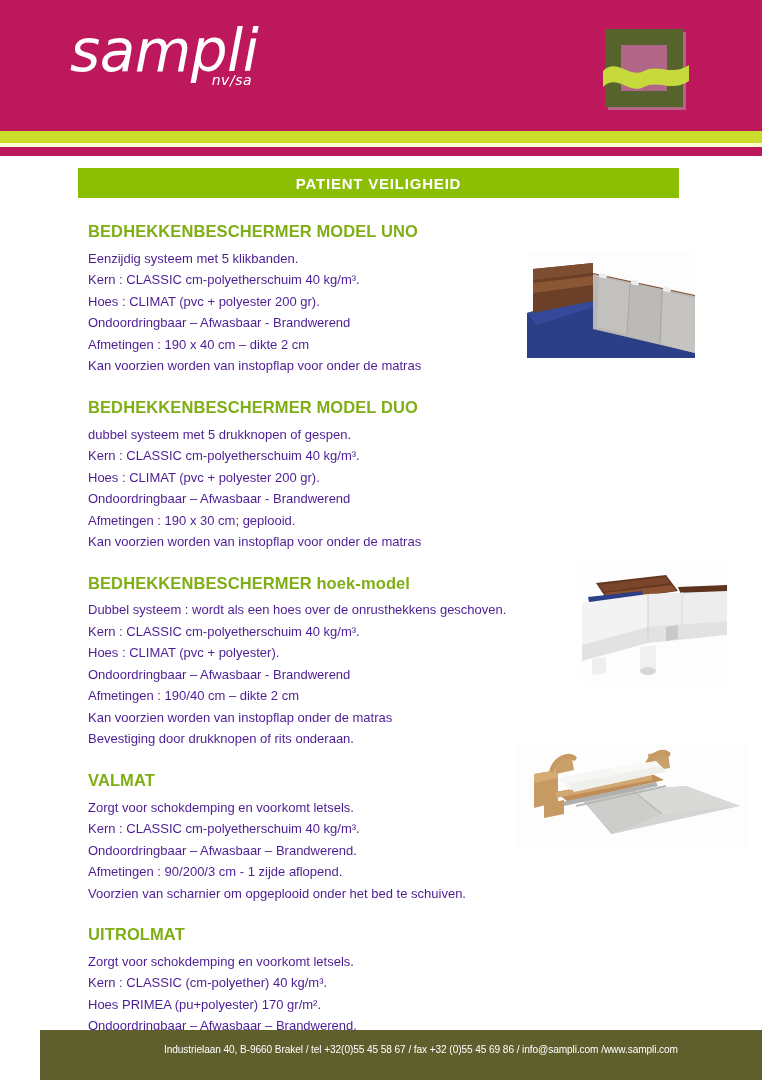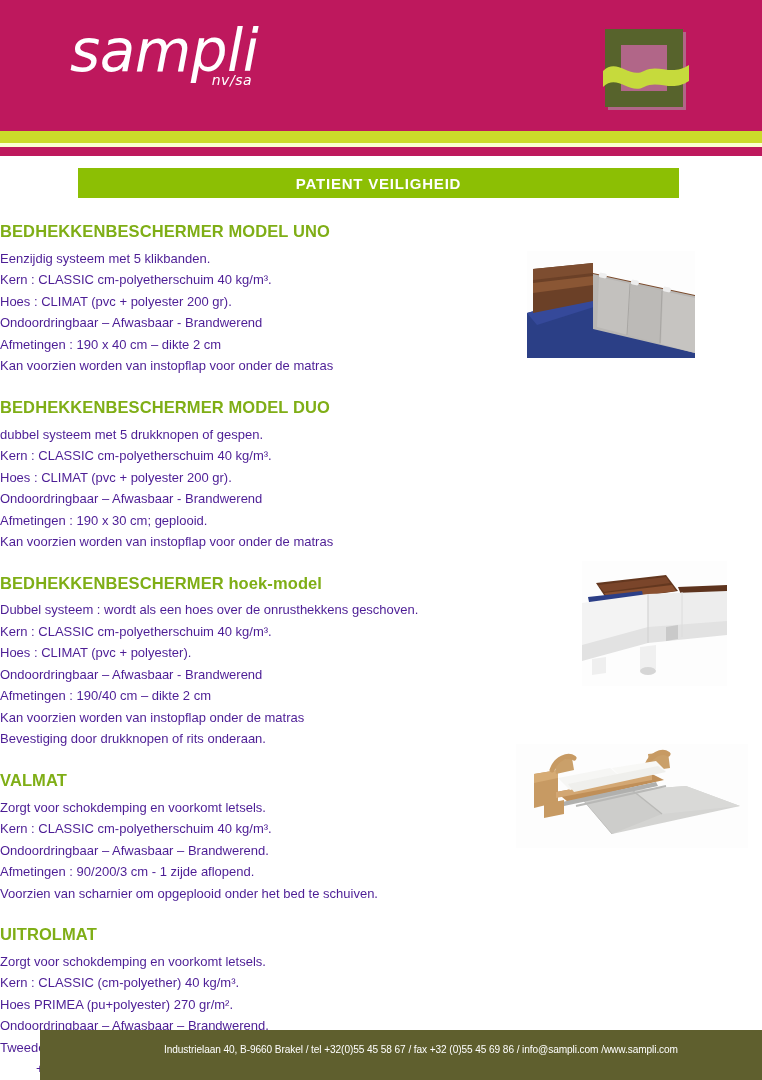--- a/index.html
+++ b/index.html
@@ -100,20 +100,21 @@
 
   
   .content {
     position: absolute;
     left: 0;
     top: 222px;
     width: 762px;
   }
   .section {
     position: relative;
+    padding-left: 88px;
     margin-bottom: 21px;
   }
   .sec-title {
     font-size: 16.5px;
     font-weight: bold;
     color: #7fae16;
     letter-spacing: 0.1px;
     margin: 0 0 6px 0;
     line-height: 1.2;
   }
@@ -244,21 +245,21 @@
       <li>Afmetingen : 90/200/3 cm - 1 zijde aflopend.</li>
       <li>Voorzien van scharnier om opgeplooid onder het bed te schuiven.</li>
     </ul>
   </div>
 
   <div class="section">
     <h2 class="sec-title">UITROLMAT</h2>
     <ul class="sec-lines">
       <li>Zorgt voor schokdemping en voorkomt letsels.</li>
       <li>Kern : CLASSIC (cm-polyether) 40 kg/m³.</li>
-      <li>Hoes PRIMEA (pu+polyester) 270 gr/m².</li>
+      <li>Hoes PRIMEA (pu+polyester) 170 gr/m².</li>
       <li>Ondoordringbaar – Afwasbaar – Brandwerend.</li>
       <li>Tweedelige mat bestaande uit trapezium 50/190/36-10 cm</li>
       <li>          + mat 50/190/10 cm.</li>
     </ul>
   </div>
 
 </div>
 
 <div class="photo" id="photo-uno">
   <svg width="168" height="107" viewBox="0 0 168 107" aria-hidden="true">

